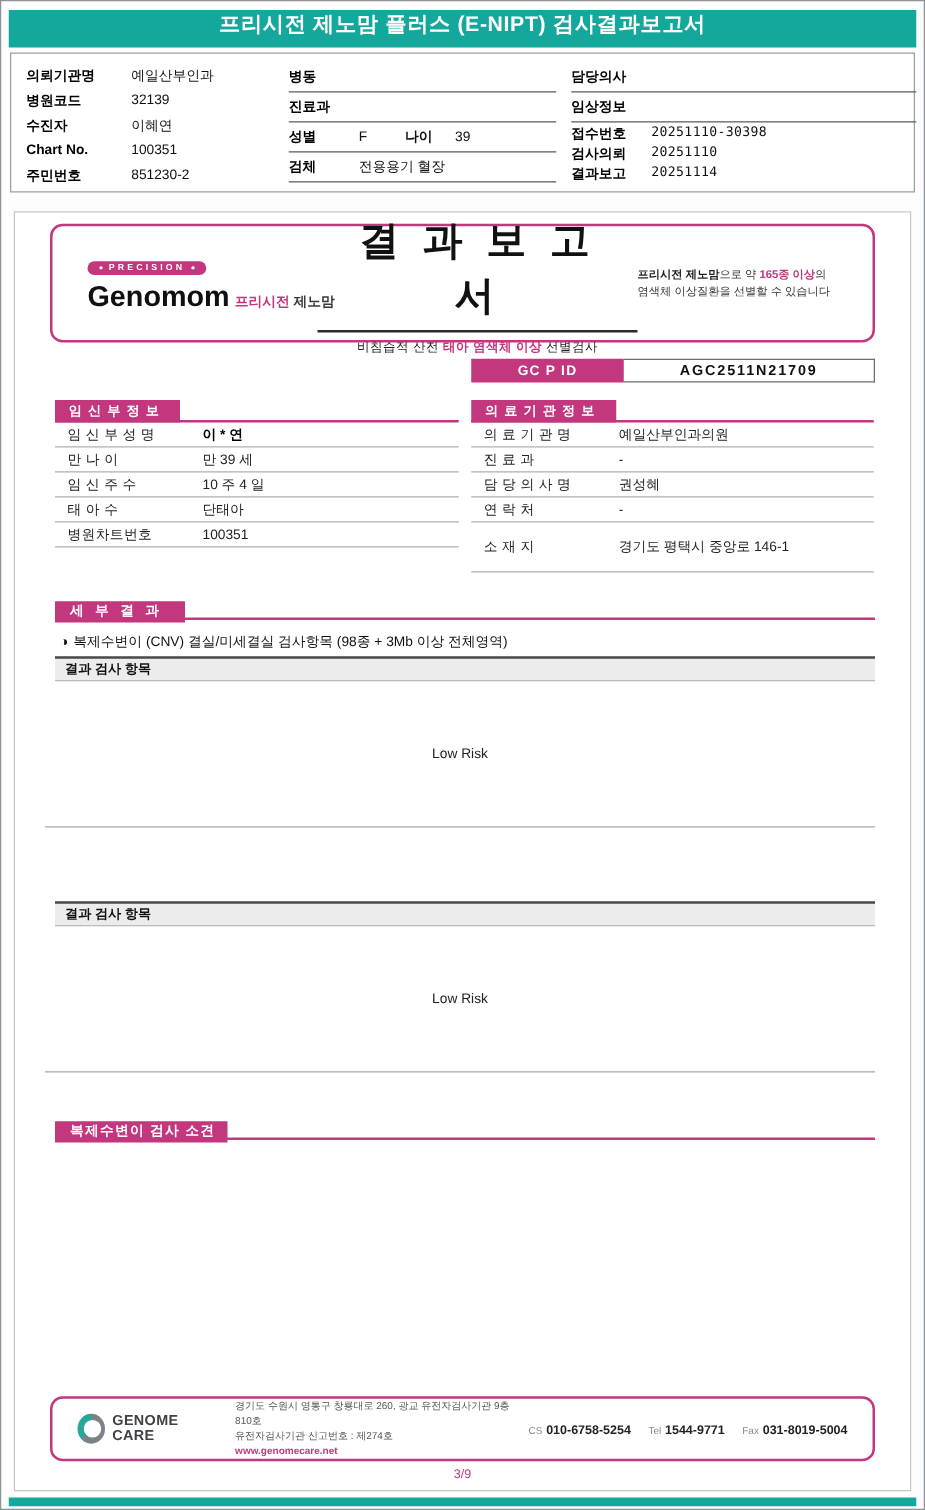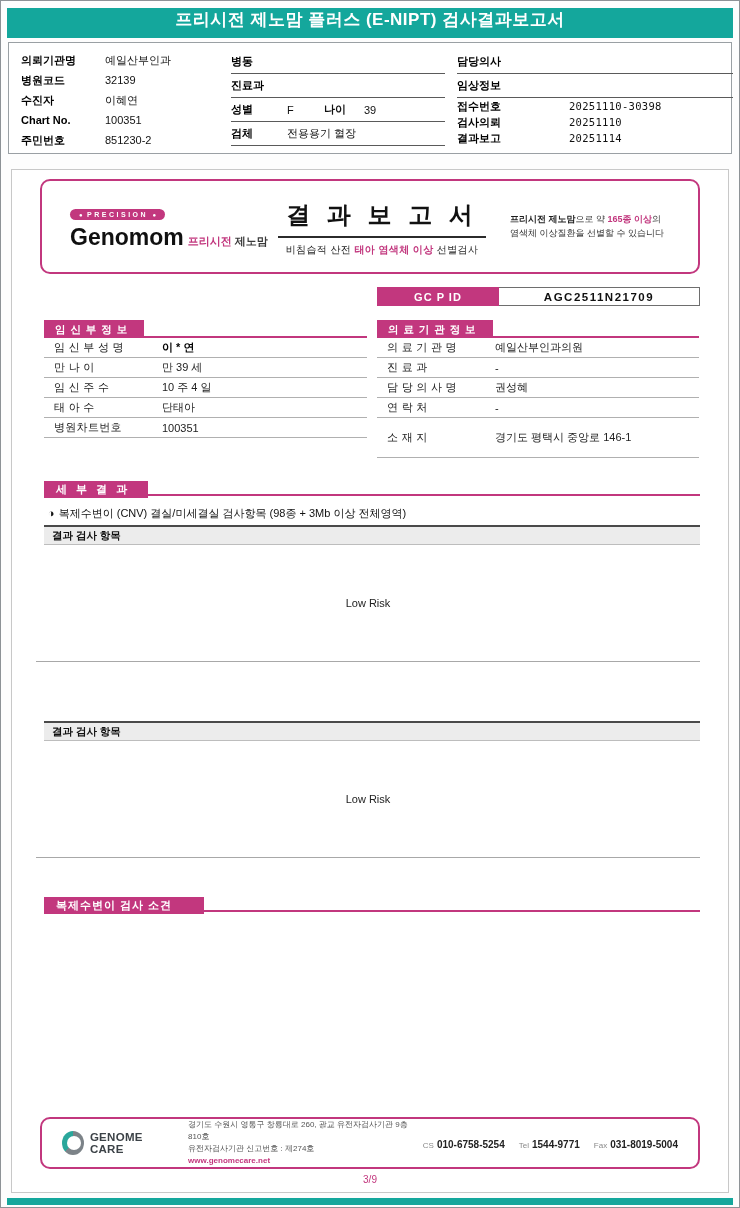--- a/index.html
+++ b/index.html
@@ -15,21 +15,21 @@
 
   
   .ordertable { position:absolute; left:7px; right:7px; top:41px; height:112px; background:#fff; border:1px solid #9aa0a4; font-size:11px; }
   .ocol { position:absolute; top:7px; }
   .ocol1 { left:12px; width:205px; }
   .ocol2 { left:222px; width:214px; }
   .ocol3 { left:448px; width:276px; }
   .orow1 { height:20px; display:flex; align-items:center; }
   .orow2 { height:24px; display:flex; align-items:center; border-bottom:1px solid #5a5a5a; }
   .orow3a { height:24px; display:flex; align-items:center; border-bottom:1px solid #5a5a5a; }
-  .orow3b { height:16px; display:flex; align-items:center;gap:48px; }
+  .orow3b { height:16px; display:flex; align-items:center; }
   .olbl { font-weight:bold; color:#000; }
   .ocol1 .olbl { width:84px; }
   .ocol2 .olbl { width:56px; }
   .ocol3 .olbl { width:64px; }
   .olbl2 { font-weight:bold; width:40px; }
   .oval-f { width:37px; }
   .mono { font-family:"DejaVu Sans Mono",monospace; font-size:10.5px; letter-spacing:0.3px; }
 
   
   .doc { position:absolute; left:10px; right:10px; top:168px; height:1024px; background:#fff; border:1px solid #c8c8c8; }
@@ -40,21 +40,21 @@
   .logoblock { width:212px; padding-left:28px; }
   .pill { display:inline-block; background:var(--magenta); color:#fff; font-size:7px; font-weight:bold; letter-spacing:2.5px;
           padding:2px 9px; border-radius:9px; }
   .pill .dot { font-size:6px; letter-spacing:0; }
   .brandline { margin-top:3px; white-space:nowrap; }
   .genomom { font-size:23px; font-weight:bold; color:#101010; }
   .kr { font-size:11px; font-weight:bold; margin-left:4px; }
   .krhl { color:var(--magenta); }
   .krrest { color:#3a3a3a; }
   .centerblock { flex:1; text-align:center; margin-top:2px; }
-  .rtitle { display:inline-block; font-size:24px; font-weight:bold; letter-spacing:5px; color:#111;
+  .rtitle { display:inline-block; font-size:32px; font-weight:bold; letter-spacing:5px; color:#111;
             border-bottom:2px solid #2b2b2b; padding:0 8px 5px; }
   .rsub { font-size:10px; color:#222; margin-top:5px; letter-spacing:0.4px; }
   .hl { color:var(--magenta); font-weight:bold; }
   .tagblock { width:188px; padding-right:22px; font-size:9px; color:#333; line-height:1.55; }
   .tagb { font-weight:bold; color:#1c1c1c; }
 
   
   .gcpid { position:absolute; left:365px; right:28px; top:117px; height:19px; display:flex; font-size:11px; }
   .glabel { width:122px; background:var(--magenta); color:#fff; font-weight:bold; display:flex; align-items:center; justify-content:center; letter-spacing:1px; }
   .gvalue { flex:1; border:1px solid #6e6e6e; border-left:none; display:flex; align-items:center; justify-content:center;
@@ -72,21 +72,21 @@
   .tval { flex:1; }
   .bold { font-weight:bold; color:#000; }
   .trow-addr { height:40px; }
 
   
   .secbar { position:absolute; left:32px; right:28px; border-bottom:2px solid var(--magenta); height:17px; }
   .secbar .sbox { display:inline-block; background:var(--magenta); color:#fff; font-weight:bold; font-size:11px;
                   height:17px; line-height:17px; padding:0 18px 0 12px; letter-spacing:3px; }
   #sec-detail { top:309px; }
   #sec-opinion { top:725px; }
-  #sec-opinion .sbox { letter-spacing:1px; padding:0 32px 0 12px; }
+  #sec-opinion .sbox { letter-spacing:1px; padding:0 10px 0 12px; }
 
   
   .blocktitle { position:absolute; left:36px; font-size:11px; color:#111; }
   #bt1 { top:336px; }
   #bt2 { top:531px; }
   .bullet { margin-right:4px; font-size:11px; }
   .graybar { position:absolute; left:32px; right:28px; height:20px; background:#ececec; border-top:2px solid #4a4a4a;
              border-bottom:1px solid #bdbdbd; font-weight:bold; font-size:10.5px; line-height:17px; padding-left:8px; color:#111; }
   #gb1 { top:355px; }
   #gb2 { top:551px; }

